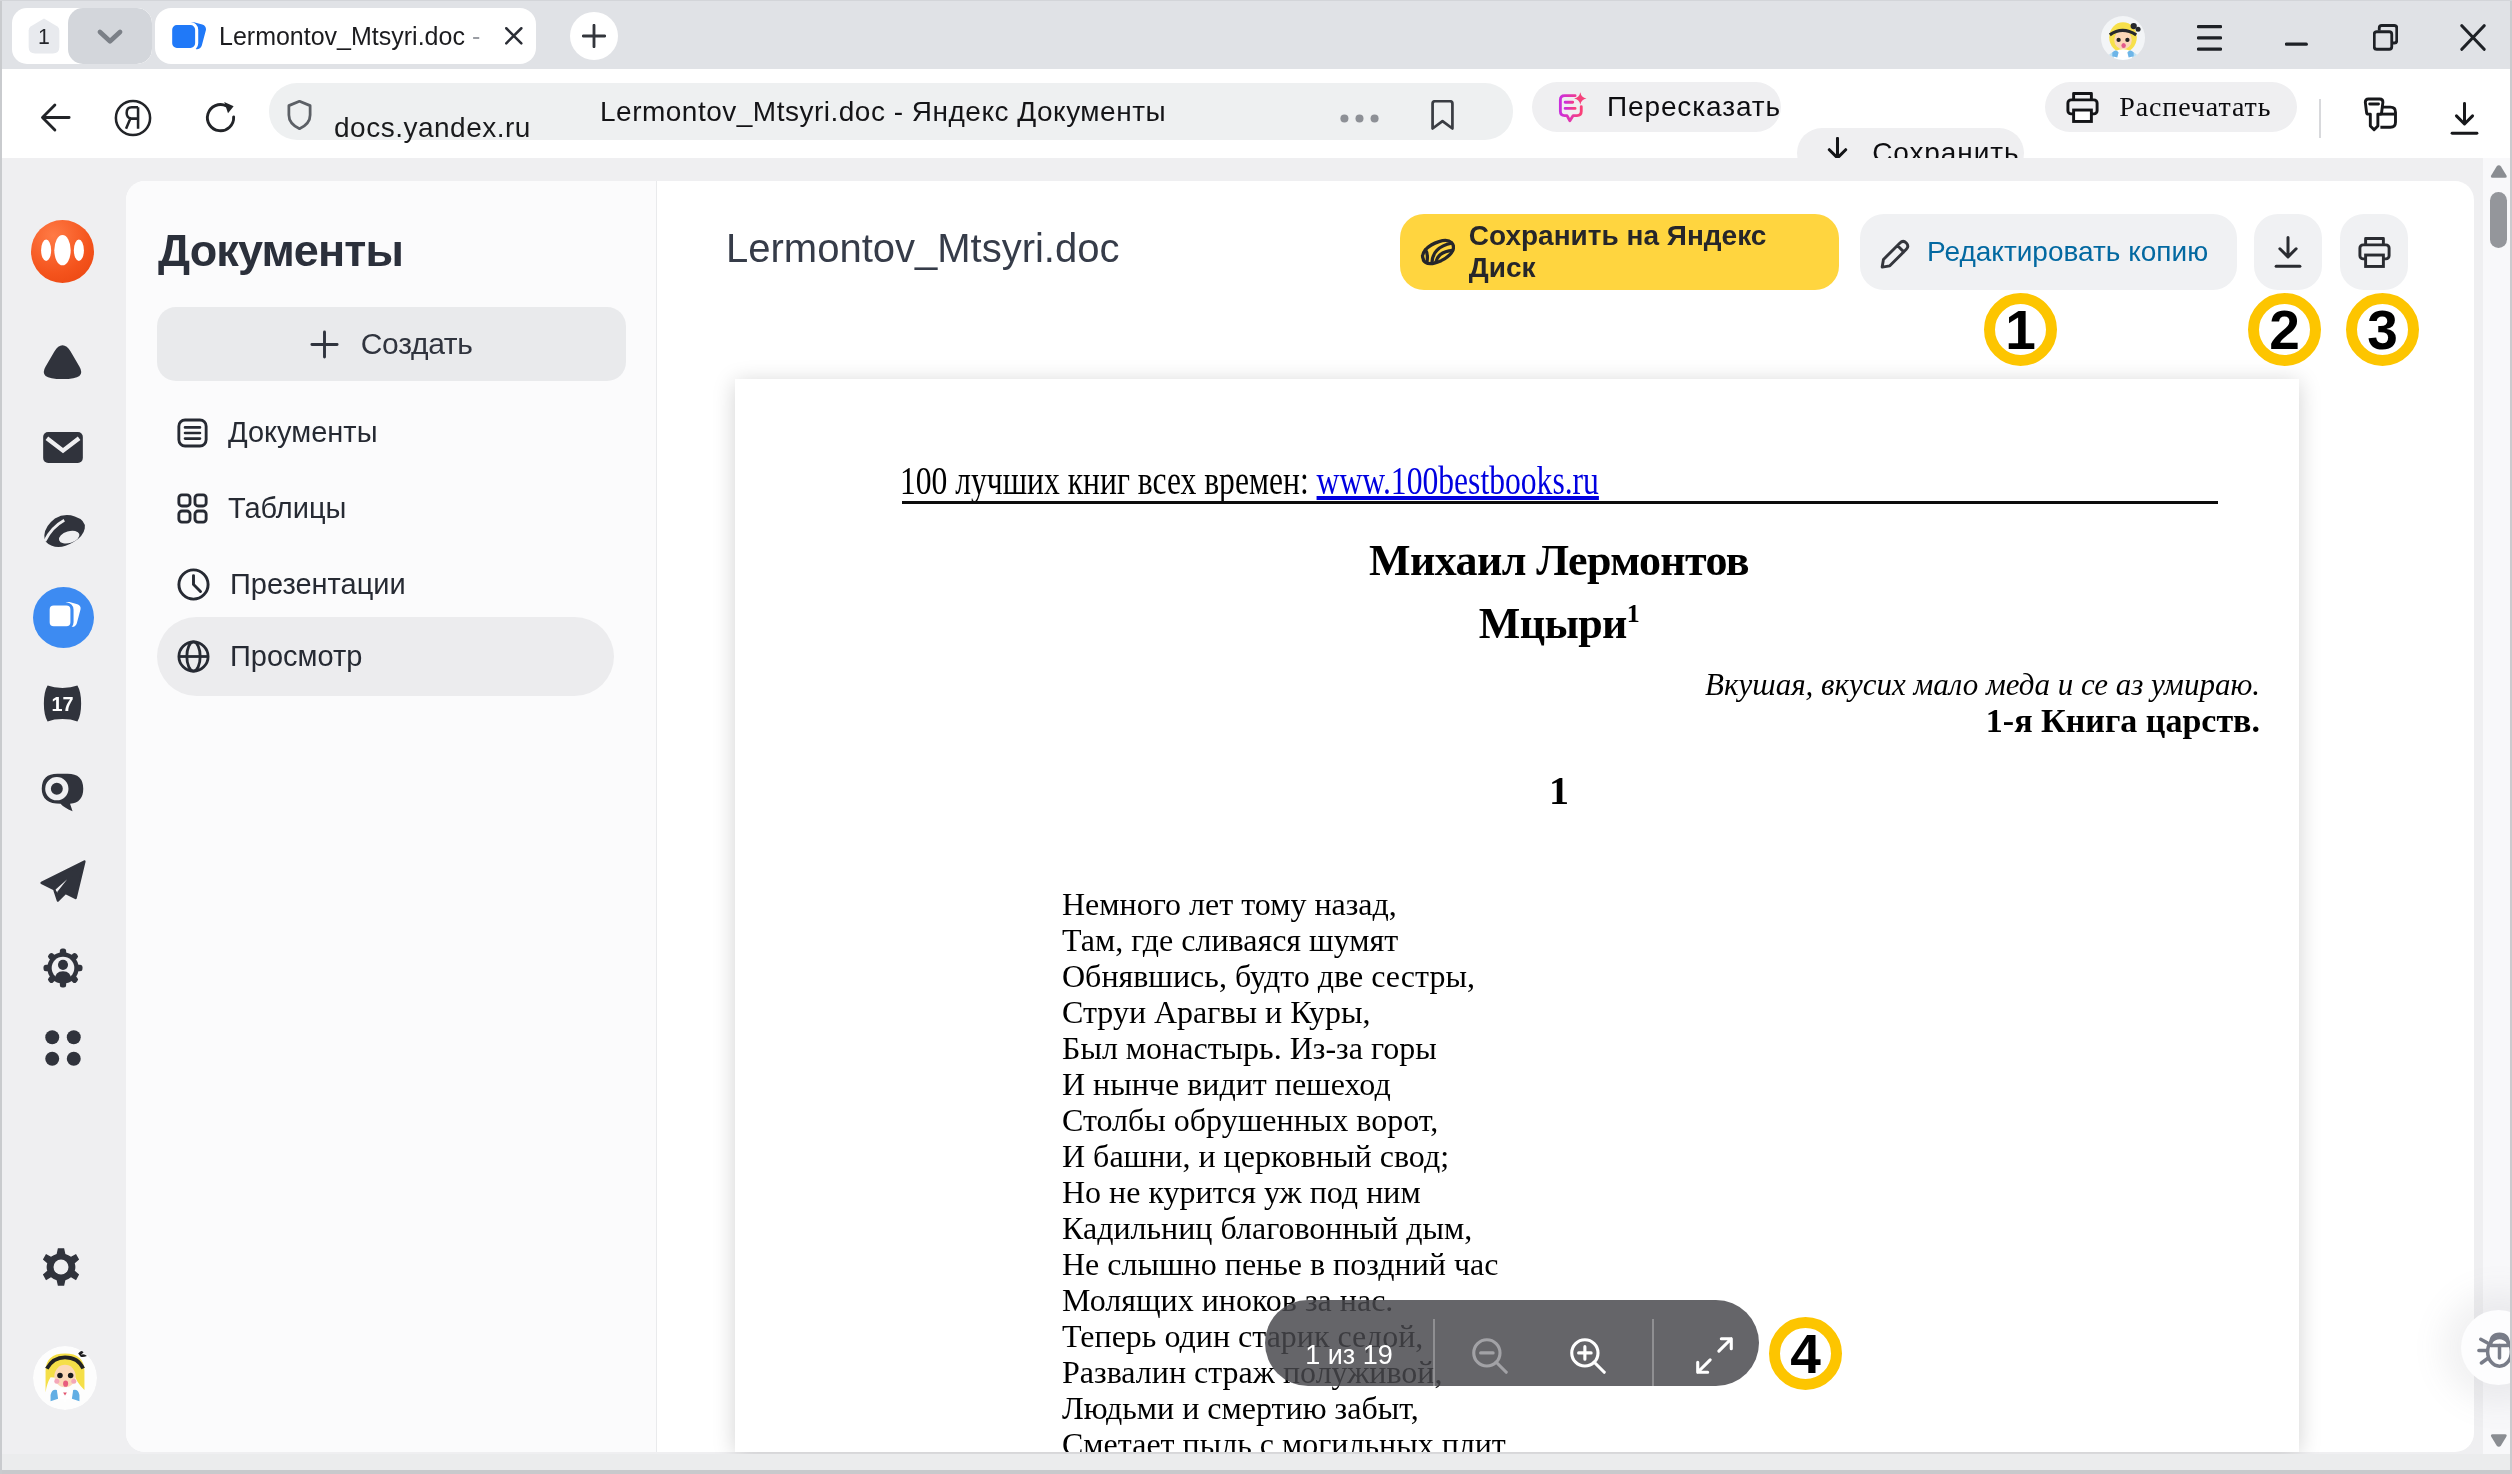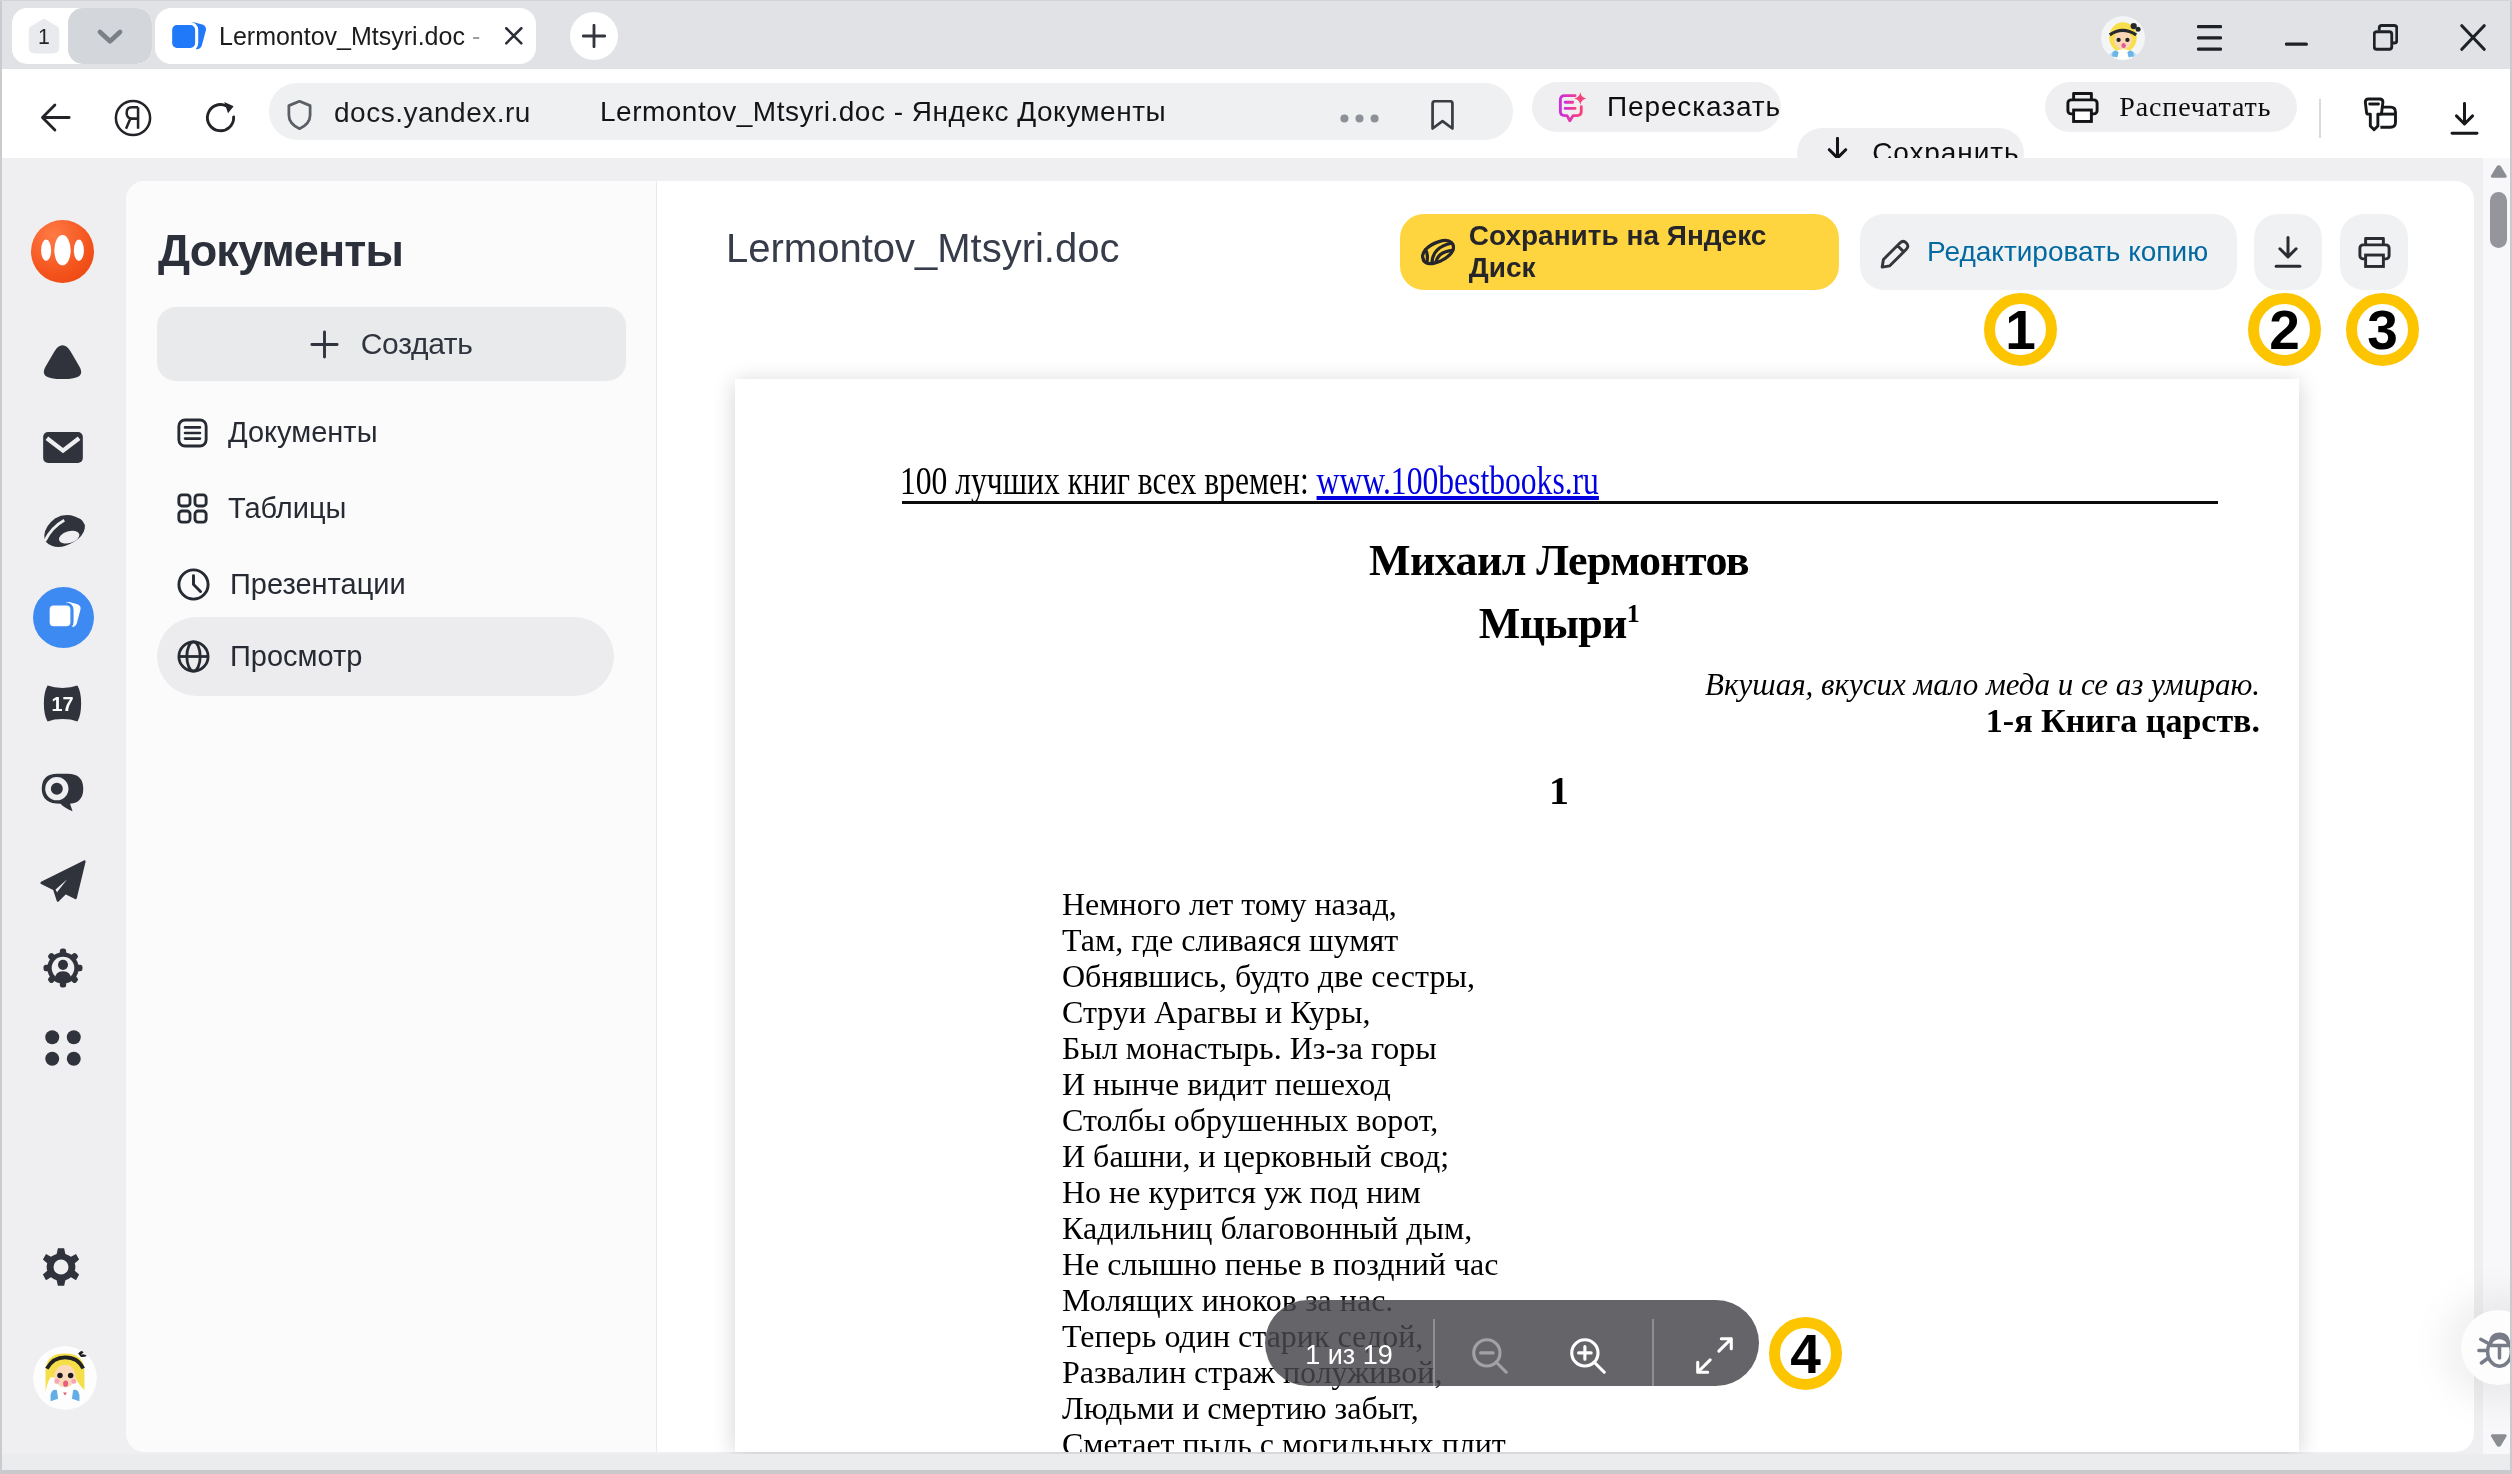--- a/index.html
+++ b/index.html
@@ -13,21 +13,21 @@
   #tabgroup .chev { position:absolute; left:56px; top:0; width:84px; height:56px; background:#d3d6db; border-radius:15px;}
   #badge1 { position:absolute; left:15px; top:10px; width:34px; height:36px; }
   #activetab { left:155px; top:7.5px; width:381px; height:56px; border-radius:16.3px; background:#fff; overflow:hidden; }
   .tabtitle { position:absolute; left:64px; top:0; height:56px; line-height:56px;
     font-size:25px; color:#1c1c1f; white-space:nowrap; width:415px; overflow:hidden;}
   #plusbtn { left:570px; top:12px; width:48px; height:48px; border-radius:50%; background:#fff; }
   
   #toolbar { left:0; top:69px; width:2512px; height:89px; background:#fff; }
   #addr { position:absolute; left:269px; top:14.4px; width:1244px; height:57px; border-radius:28px;
     background:#eef0f1; }
-  #addr .host { position:absolute; left:65px; top:1px; height:57px; line-height:57px; font-size:28px; letter-spacing:0.5px; color:#1a1b1d;}
+  #addr .host { position:absolute; left:65px; top:16px; height:57px; line-height:57px; font-size:28px; letter-spacing:0.5px; color:#1a1b1d;}
   #addr .ptitle { position:absolute; left:331px; top:0; height:57px; line-height:57px; font-size:28px; letter-spacing:0.5px; color:#141417;}
   .pill { position:absolute; top:13px; height:50px; border-radius:31px; background:#efeff1;
     display:flex; align-items:center;gap:12px; }
   .pill span { font-size:28px; color:#0d0d10; font-weight:500; letter-spacing:0.9px; }
   
   #content { left:0; top:158px; width:2512px; height:1316px; background:#efeff1; }
   #rail { position:absolute; left:0; top:-158px; width:126px; height:1475px; }
   #card { position:absolute; left:126px; top:23px; width:2348px; height:1271px;
     background:#fff; border-radius:19px; }
   #panel { position:absolute; left:0; top:0; width:531px; height:1271px; background:#fbfbfc;

